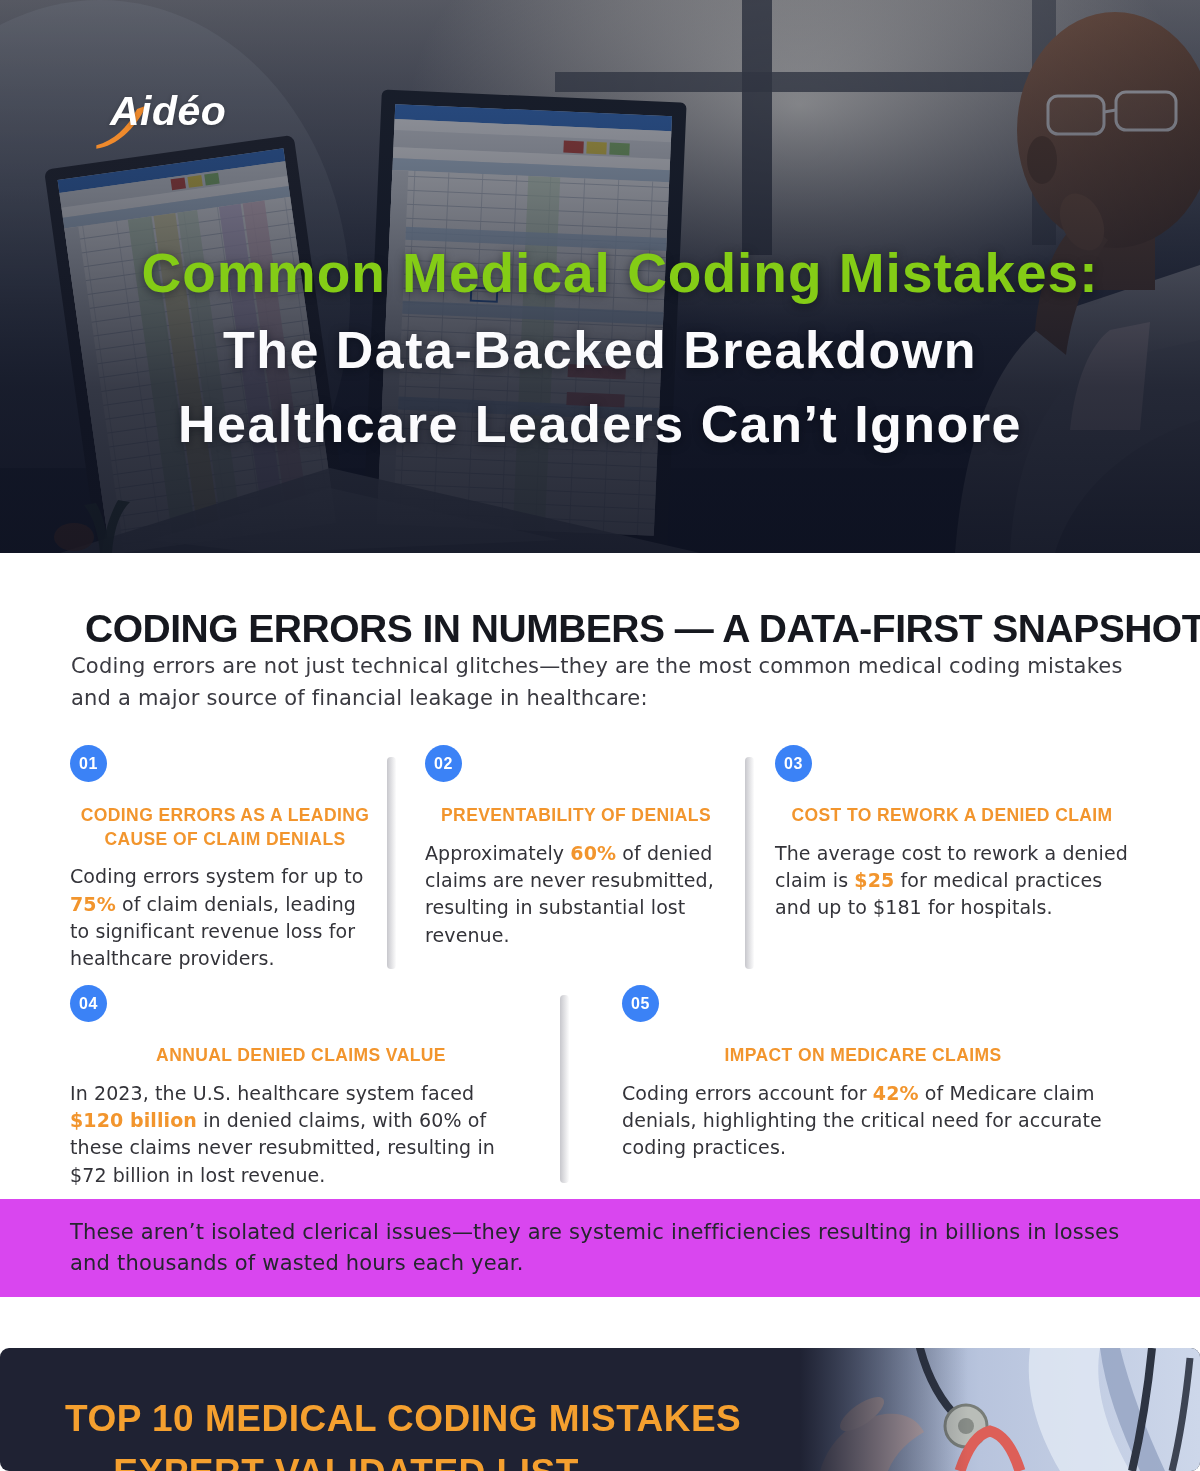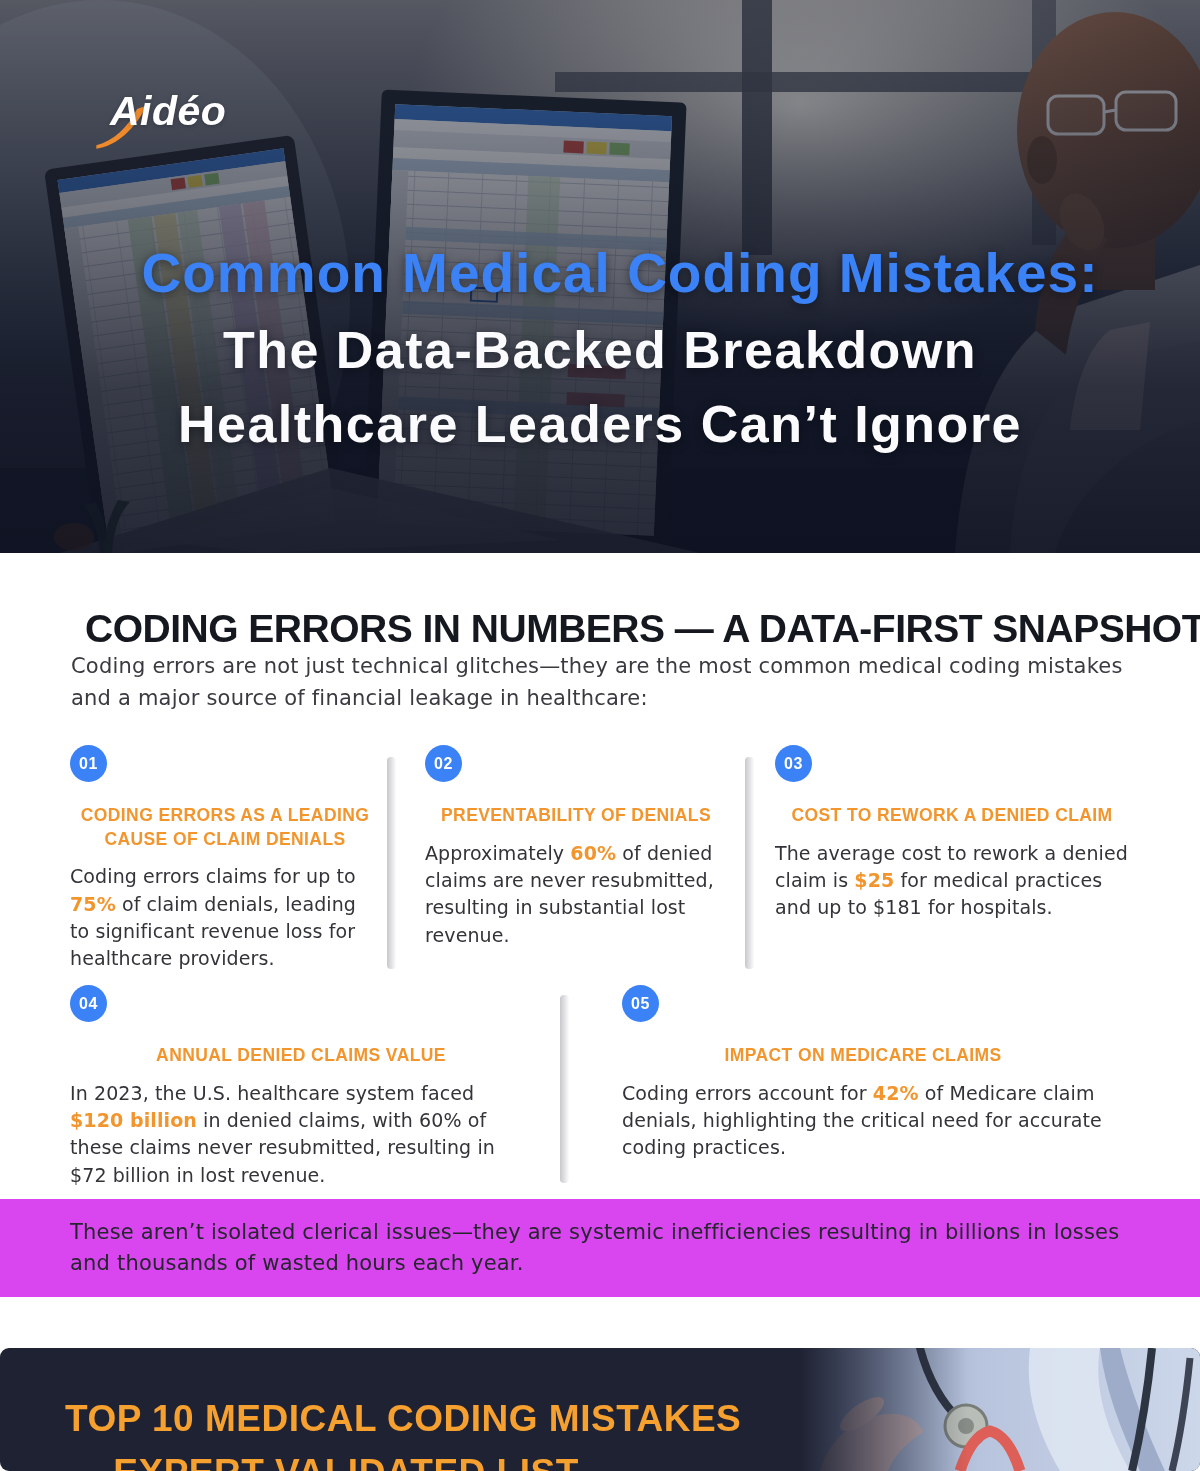--- a/index.html
+++ b/index.html
@@ -16,21 +16,21 @@
     position:absolute;left:14px;top:2px;
     font-family:"Liberation Sans",sans-serif;font-style:italic;font-weight:700;
     font-size:41px;color:#ffffff;letter-spacing:0.5px;
     text-shadow:0 1px 4px rgba(0,0,0,0.25);
   }
   .hero-title{
     position:absolute;left:0;top:246px;width:1200px;text-align:center;margin:0;
     font-family:"Liberation Sans",sans-serif;font-weight:700;
     text-shadow:0 2px 10px rgba(4,7,16,0.5);
   }
-  .ht1{display:block;font-size:55px;line-height:1.0;color:#3b82f6;letter-spacing:1px;margin-left:40px;}
+  .ht1{display:block;font-size:55px;line-height:1.0;color:#84cc16;letter-spacing:1px;margin-left:40px;}
   .ht2{display:block;margin-top:23px;font-size:52px;line-height:1.0;color:#fbfbfd;letter-spacing:1.5px;}
   .ht3{display:block;margin-top:22px;font-size:52px;line-height:1.0;color:#fbfbfd;letter-spacing:1.5px;}
 
   
   .snapshot-heading{
     position:absolute;left:70px;top:592px;margin:15px;
     font-family:"Liberation Sans",sans-serif;font-weight:700;
     font-size:39px;color:#16181f;letter-spacing:-0.5px;white-space:nowrap;
   }
   .intro{
@@ -220,21 +220,21 @@
       <span class="ht3">Healthcare Leaders Can’t Ignore</span>
     </h1>
   </header>
 
   <h2 class="snapshot-heading">CODING ERRORS IN NUMBERS — A DATA-FIRST SNAPSHOT</h2>
   <p class="intro">Coding errors are not just technical glitches—they are the most common medical coding mistakes and a major source of financial leakage in healthcare:</p>
 
   <div class="card c1">
     <span class="num">01</span>
     <h3>CODING ERRORS AS A LEADING CAUSE OF CLAIM DENIALS</h3>
-    <p><span>Coding errors claims for up to </span><span class="hl">75%</span><span> of claim denials, leading to significant revenue loss for healthcare providers.</span></p>
+    <p><span>Coding errors system for up to </span><span class="hl">75%</span><span> of claim denials, leading to significant revenue loss for healthcare providers.</span></p>
   </div>
 
   <div class="vdiv d1"></div>
 
   <div class="card c2">
     <span class="num">02</span>
     <h3>PREVENTABILITY OF DENIALS</h3>
     <p><span>Approximately </span><span class="hl">60%</span><span> of denied claims are never resubmitted, resulting in substantial lost revenue.</span></p>
   </div>
 

